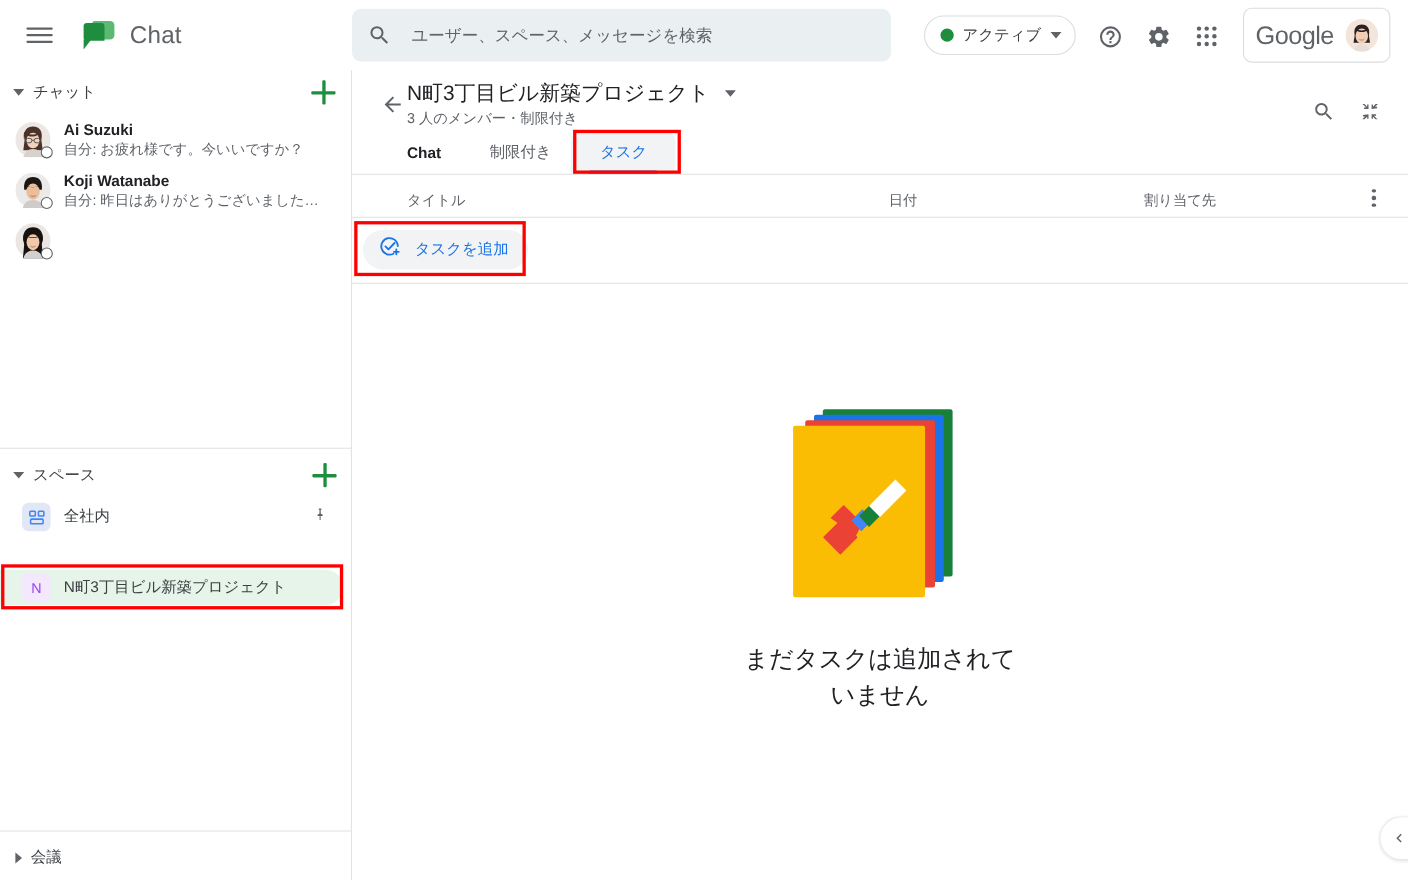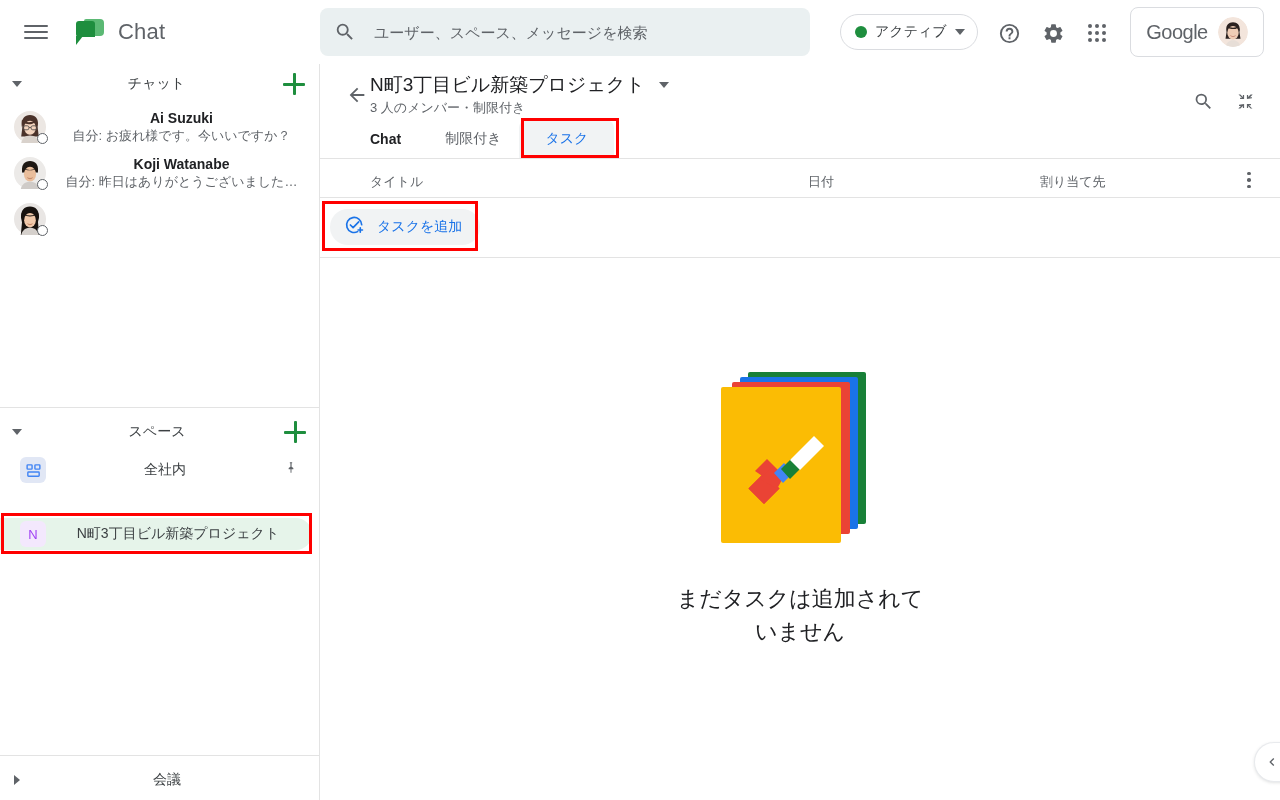--- a/index.html
+++ b/index.html
@@ -70,28 +70,28 @@
     display: flex; align-items: center; justify-content: center; cursor: pointer;
   }
   .grid-dots { display: grid; grid-template-columns: repeat(3, 4px); gap: 3px; }
   .grid-dots i { width: 4px; height: 4px; border-radius: 50%; background: #5f6368; display: block; }
 
   .acct-pill {
     position: absolute; left: 1130px; top: 7px; width: 134px; height: 50px;
     border: 1px solid #dadce0; border-radius: 8px; background: #fff;
     display: flex; align-items: center; justify-content: center; gap: 10px; cursor: pointer;
   }
-  .goog-word { font-size: 20px; color: #5f6368; letter-spacing: -.5px; font-family: "Liberation Sans", sans-serif; }
+  .goog-word { font-size: 23px; color: #5f6368; letter-spacing: -.5px; font-family: "Liberation Sans", sans-serif; }
   .avatar { border-radius: 50%; overflow: hidden; position: relative; flex: none; }
   .av-face { position: absolute; inset: 0; }
 
   
   .sidebar {
     position: absolute; left: 0; top: 64px; width: 320px; height: 736px;
-    background: #fff; border-right: 1px solid #e3e3e3; text-align: center;
+    background: #fff; border-right: 1px solid #e3e3e3;
   }
   .sec-head {
     height: 40px; display: flex; align-items: center; padding: 0 14px 0 8px;
     cursor: pointer;
   }
   .tri-down {
     width: 0; height: 0; margin: 0 8px 0 4px;
     border-left: 5px solid transparent; border-right: 5px solid transparent;
     border-top: 6px solid #5f6368;
   }

